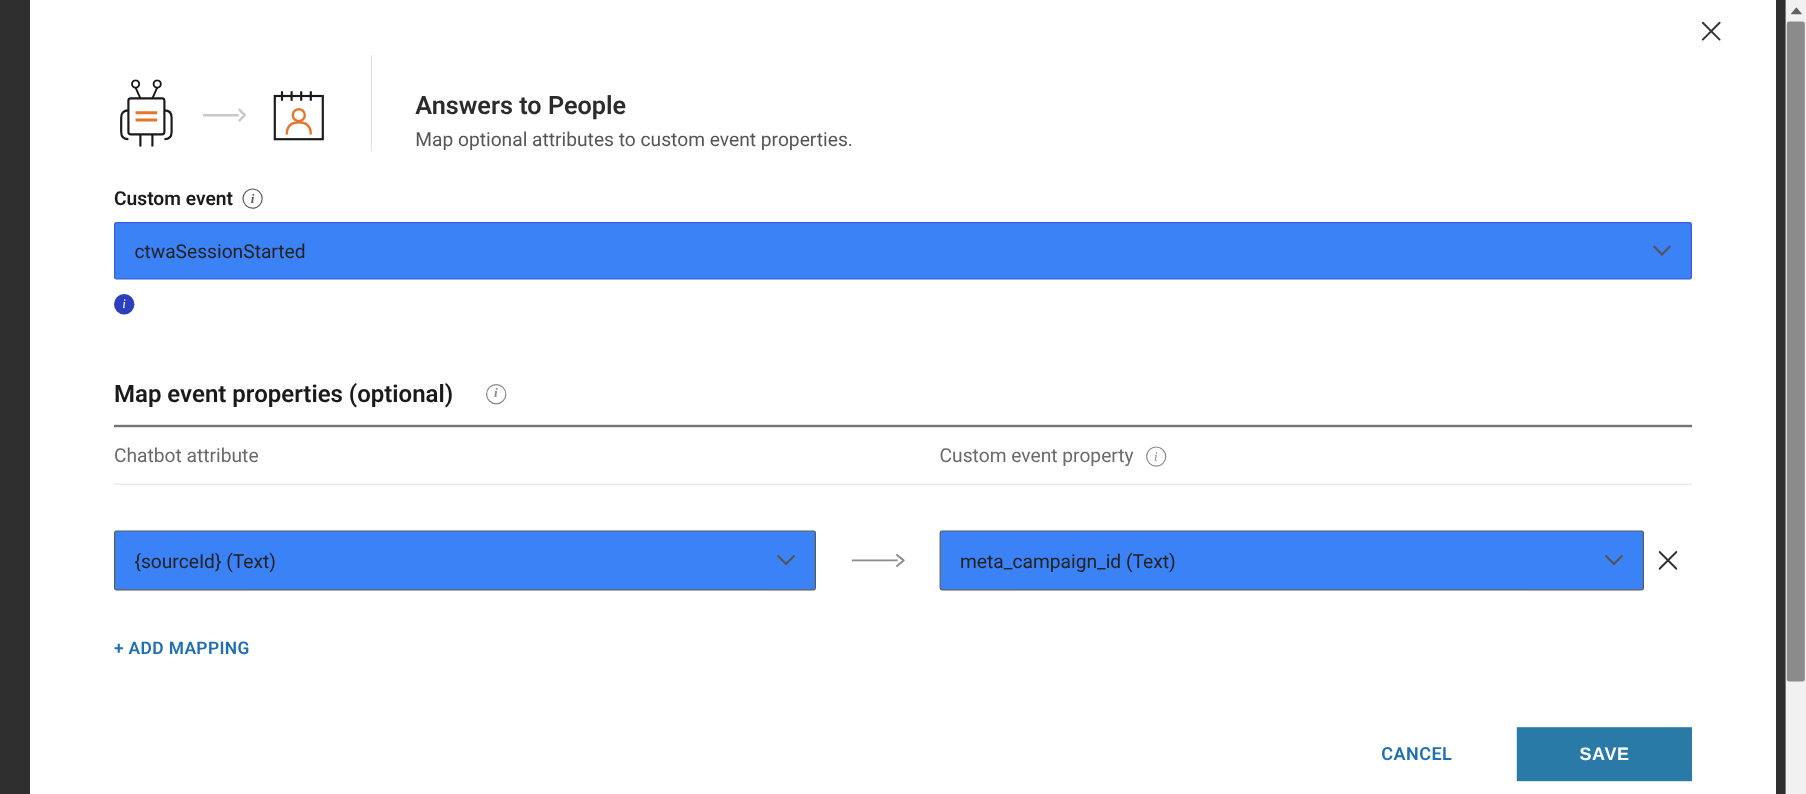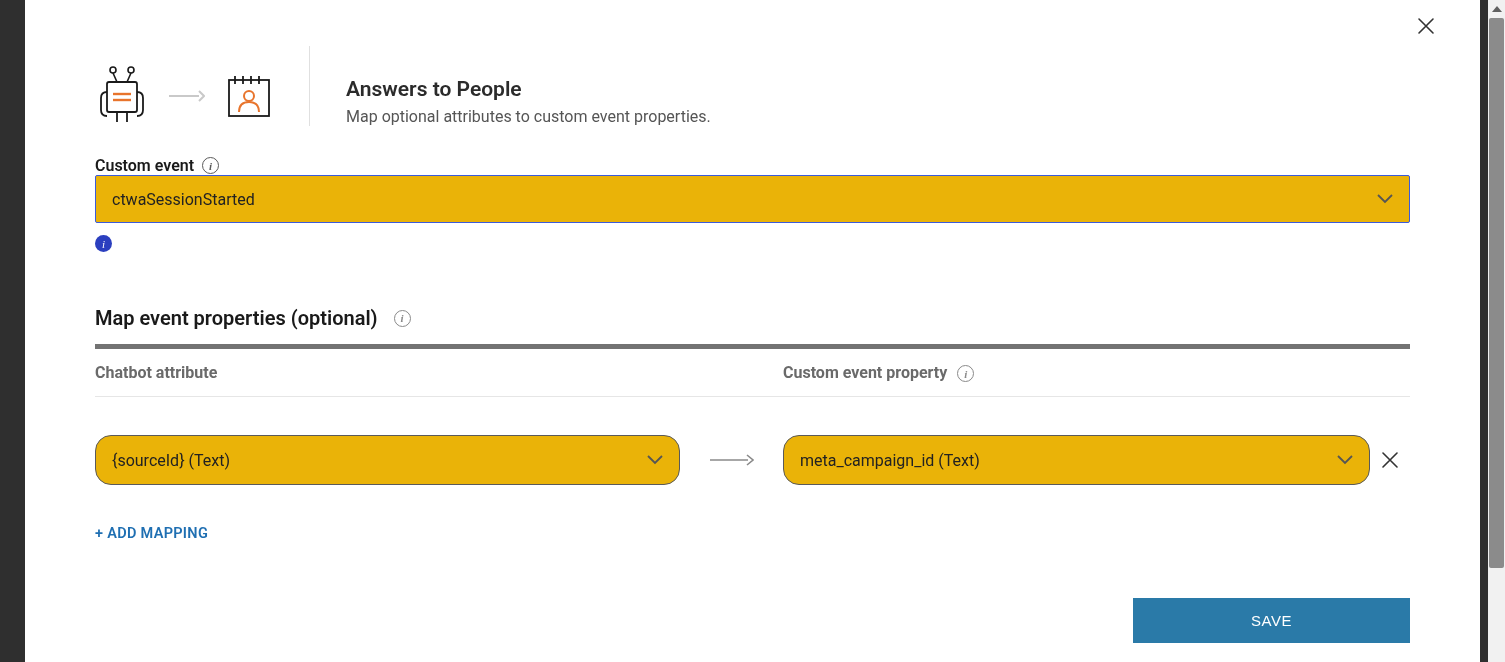--- a/index.html
+++ b/index.html
@@ -79,20 +79,21 @@
     font-size: 16px;
     color: #555;
   }
   .section-label {
     font-size: 16px;
     font-weight: 600;
     color: #1a1a1a;
     display: flex;
     align-items: center;
     gap: 8px;
+    margin-bottom: 10px;
   }
   .info-circle {
     width: 17px; height: 17px;
     border: 1.4px solid #5b5b5b;
     border-radius: 50%;
     display: inline-flex;
     align-items: center; justify-content: center;
     font-size: 11px;
     color: #5b5b5b;
     font-family: Georgia, serif;
@@ -106,25 +107,24 @@
     border: 1px solid #3b5bdb;
     border-radius: 2px;
     height: 48px;
     display: flex;
     align-items: center;
     justify-content: space-between;
     padding: 0 16px;
     font-size: 16px;
     color: #222;
     cursor: pointer;
-    background:#eab308;
+    background:#3b82f6;
   }
   .select-box.neutral {
     border-color: #5a5a5a;
-    border-radius: 16px;
   }
   .select-box.neutral.small {
     height: 50px;
   }
   .chev {
     color:#555;
   }
   .warn-row {
     display: flex;
     align-items: center;
@@ -143,32 +143,31 @@
     font-style: italic;
     font-family: Georgia, serif;
   }
   .map-section {
     margin-top: 54px;
   }
   .map-title {
     font-size: 20px;
     font-weight: 600;
     color: #1a1a1a;
-    display:flex; align-items:center; gap:16px;
+    display:flex; align-items:center; gap:27px;
     padding-bottom: 14px;
     margin-top: 28px;
   }
   .col-headers {
     display: flex;
-    border-top: 5px solid #737373;
+    border-top: 2px solid #737373;
     border-bottom: 1px solid #e6e6e6;
     padding: 14px 0;
     color: #6a6a6a;
     font-size: 16px;
-    font-weight: bold;
   }
   .col-headers .left { flex: 0 0 688px; }
   .col-headers .right { display:flex; align-items:flex-end; gap:10px;}
   .mapping-row {
     display: flex;
     align-items: center;
     margin-top: 38px;
     gap: 0;
   }
   .mapping-row .sel-wrap-left  { flex: 0 0 585px; }
@@ -196,23 +195,23 @@
     font-size:15px;
     font-weight:600;
     letter-spacing:0.4px;
     cursor:pointer;
     padding: 14px 20px;
   }
   .btn-save {
     background:#2a7aa8;
     color:#fff;
     font-size:15px;
-    font-weight:400;
+    font-weight:700;
     letter-spacing:0.5px;
-    padding: 14px 118px;
+    padding: 14px 52px;
     cursor:pointer;
     border:none;
   }
   svg { display:block; }
 </style>
 </head>
 <body>
 
 <div class="backdrop"></div>
 
@@ -320,20 +319,21 @@
           <svg width="16" height="16" viewBox="0 0 16 16">
               <path d="M1 1 L15 15 M15 1 L1 15" stroke="#333" stroke-width="1.6" stroke-linecap="round"></path>
             </svg>
         </div>
       </div>
 
       <div class="add-mapping">+ ADD MAPPING</div>
     </div>
 
     <div class="footer">
+      <div class="btn-cancel">CANCEL</div>
       <button class="btn-save">SAVE</button>
     </div>
 
   </div>
 </div>
 
 <div class="scroll-indicator">
   <div class="scroll-arrow-up">
     <svg width="10" height="6" viewBox="0 0 10 6">
         <path d="M0 6 L5 0 L10 6 Z" fill="#606060"></path>

